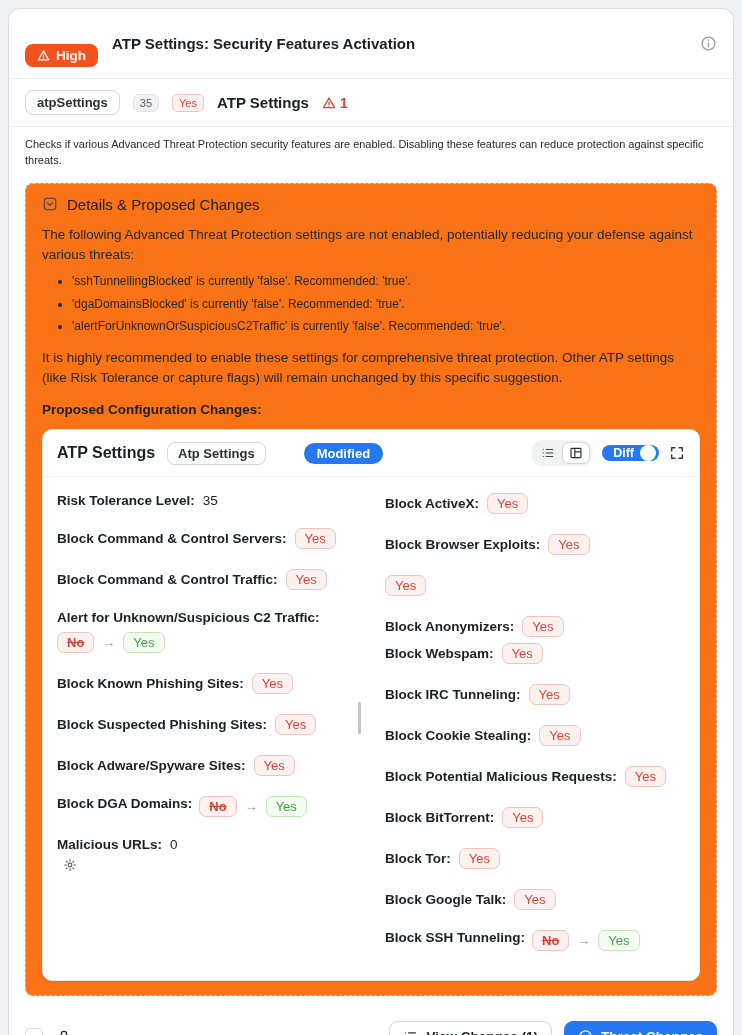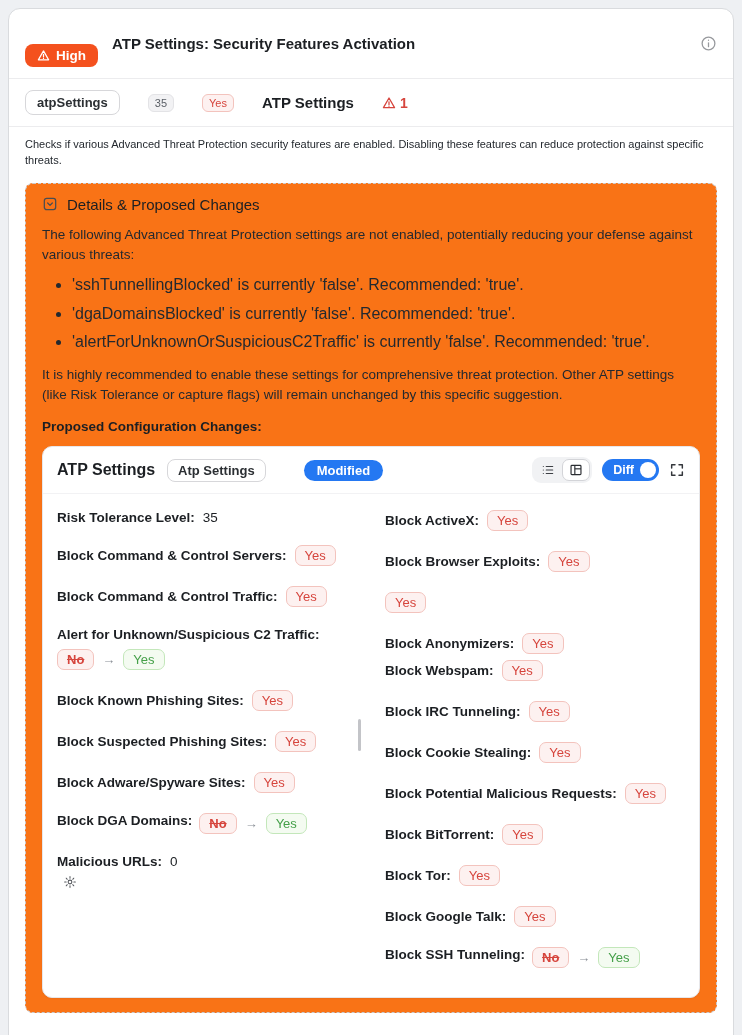--- a/index.html
+++ b/index.html
@@ -23,21 +23,21 @@
   }
   .sev-badge {
     display: inline-flex; align-items: center; gap: 6px;
     background: #f4511e; color: #fff; font-weight: 700; font-size: 13.5px;
     padding: 4px 12px; border-radius: 8px; margin-top: 24px;
   }
   .hdr-title { font-size: 15px; font-weight: 700; flex: 1; }
   .info-ic { display: flex; }
   
   .subhdr {
-    display: flex; align-items: center; gap: 28px;
+    display: flex; align-items: center; gap: 13px;
     padding: 11px 16px; border-bottom: 1px solid #ececee;
   }
   .chip {
     border: 1px solid #d7d7da; border-radius: 8px; background: #fff;
     padding: 4px 11px; font-size: 13px; font-weight: 600; color: #2b2f33;
   }
   .mini-badge {
     font-size: 11px; padding: 2px 6px; border-radius: 6px;
     background: #f2f2f4; color: #5a5f66; border: 1px solid #e3e3e6;
   }
@@ -48,21 +48,21 @@
   
   .desc { padding: 10px 16px 12px; font-size: 11px; line-height: 1.45; color: #24292f; }
   
   .details {
     margin: 2px 16px 14px; padding: 12px 16px 14px;
     border: 1px dashed #c9cacd; border-radius: 8px; background: #f97316;
   }
   .details-hdr { display: flex; align-items: center; gap: 9px; cursor: pointer; }
   .details-title { font-size: 15px; font-weight: 500; color: #1c1f23; }
   .details p { font-size: 13.5px; line-height: 1.5; color: #24292f; margin-top: 12px; }
-  .details ul { margin: 8px 0 0 30px; font-size: 16px; line-height: 1.45; color: #24292f; }
+  .details ul { margin: 8px 0 0 30px; font-size: 12px; line-height: 1.45; color: #24292f; }
   .details li { margin-bottom: 5px; }
   .proposed { margin-top: 14px; font-size: 13.5px; font-weight: 700; }
   
   .scard {
     margin-top: 12px; background: #fff; border: 1px solid #e7e7ea;
     border-radius: 10px; box-shadow: 0 1px 2px rgba(0,0,0,.05);
   }
   .scard-hdr {
     display: flex; align-items: center; gap: 12px;
     padding: 10px 14px; border-bottom: 1px solid #f2f2f4;
@@ -75,21 +75,21 @@
   .status-pill {
     margin-left: 26px;
     background: #2478f2; color: #fff; font-size: 13px; font-weight: 700;
     padding: 3px 13px; border-radius: 999px;
   }
   .scard-tools { margin-left: auto; display: flex; align-items: center; gap: 10px; }
   .segmented { background: #f1f2f4; border-radius: 9px; padding: 2px; display: flex; }
   .seg-btn { width: 28px; height: 22px; display: flex; align-items: center;
     justify-content: center; border-radius: 7px; cursor: pointer; }
   .seg-btn.active { background: #fff; border: 1px solid #d3d4d8; }
-  .diff-toggle { background: #2478f2; border-radius: 999px; height: 22px;
+  .diff-toggle { background: #2478f2; border-radius: 999px; height: 16px;
     display: inline-flex; align-items: center; gap: 6px; padding: 0 3px 0 11px; cursor: pointer; }
   .diff-label { color: #fff; font-size: 12.5px; font-weight: 700; }
   .diff-knob { width: 16px; height: 16px; border-radius: 50%; background: #fff; }
   
   .scard-body {
     position: relative; height: 503px; overflow: hidden;
     display: grid; grid-template-columns: 1fr 1fr; gap: 0 28px; padding: 16px 14px;
   }
   .scol { min-width: 0; }
   .srow { display: flex; align-items: center; gap: 8px; flex-wrap: wrap; margin-bottom: 20px; }

